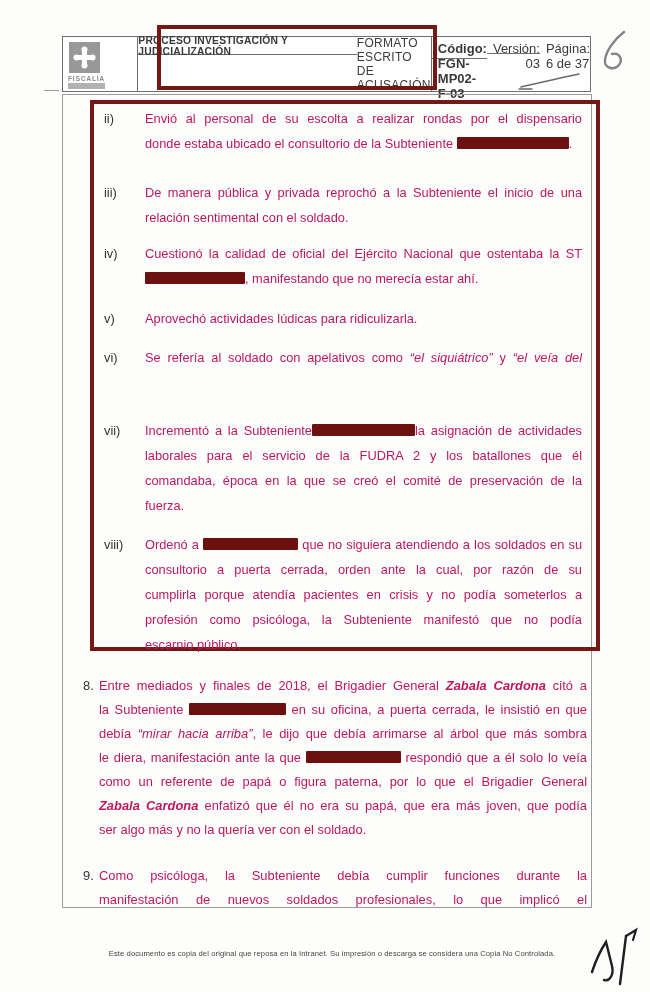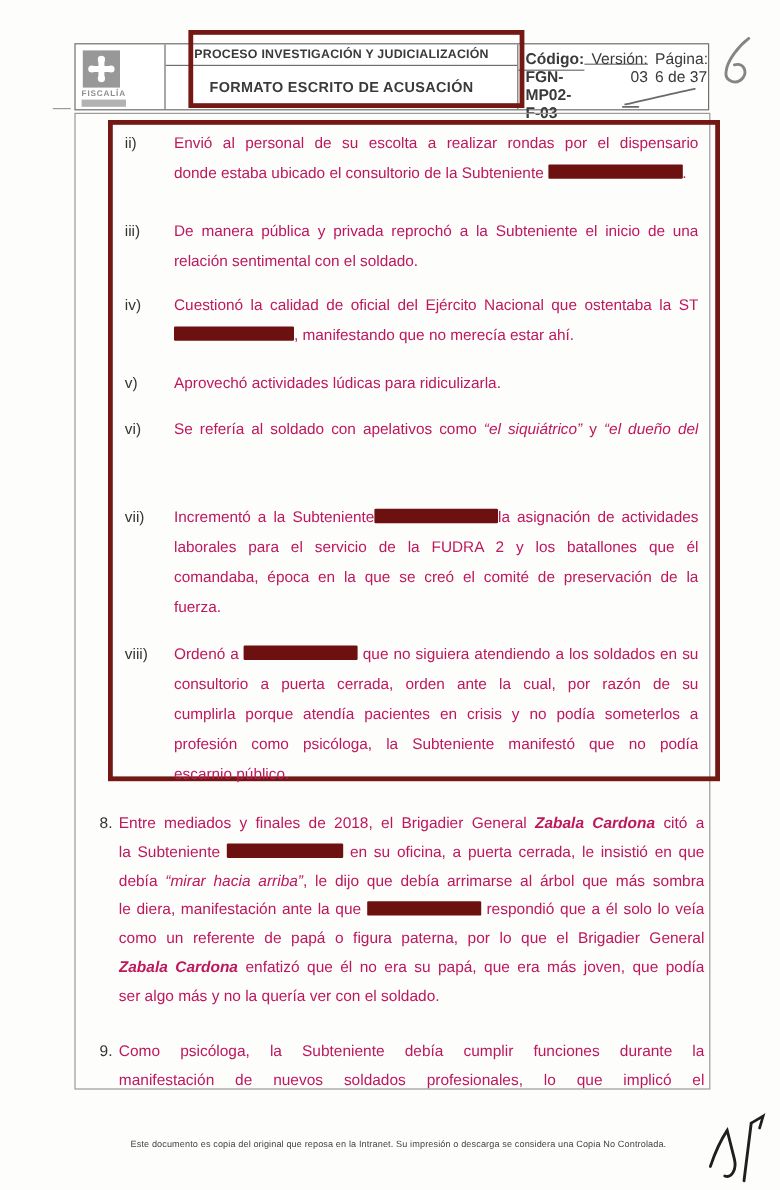--- a/index.html
+++ b/index.html
@@ -8,25 +8,25 @@
     font-family:"Liberation Sans",sans-serif;color:#333;overflow:hidden;
     margin:0 auto;
   }
   
   .hdr{position:absolute;left:62px;top:36px;width:529px;height:56px;
        border:1px solid #6f6f6f;display:flex;box-sizing:border-box;background:#fff;}
   .hc-logo{width:84px;border-right:1px solid #6f6f6f;box-sizing:border-box;padding:5px 0 0 5px;}
   .logo-sq{width:31px;height:31px;background:var(--logo-gray,#989898);margin-left:1px;display:flex;align-items:center;justify-content:center;}
   .logo-word{font-size:6.8px;font-weight:bold;letter-spacing:.7px;color:#8d8d8d;margin-top:2px;}
   .logo-bar{width:37px;height:6px;background:#b2b2b2;margin-top:1px;}
-  .hc-title{width:330px;border-right:1px solid #6f6f6f;box-sizing:border-box;display:flex;flex-direction:column;}
+  .hc-title{width:330px;border-right:1px solid #6f6f6f;box-sizing:border-box;display:flex;flex-direction:row;}
   .ht-row1{height:17px;border-bottom:1px solid #6f6f6f;display:flex;align-items:center;justify-content:center;
            font-size:10.3px;font-weight:bold;color:#3a3a3a;letter-spacing:.2px;}
   .ht-row2{flex:1;display:flex;align-items:center;justify-content:center;
-           font-size:12px;font-weight:bold;color:#3a3a3a;letter-spacing:.3px;}
+           font-size:12px;font-weight:normal;color:#3a3a3a;letter-spacing:.3px;}
   .hc-code{flex:1;display:flex;flex-direction:row;font-size:13px;color:#3a3a3a;}
   .hcr{box-sizing:border-box;padding:4px 0 0 6px;}
   .hcr1{height:22px;border-bottom:1px solid #6f6f6f;font-weight:bold;}
   .hcr2{height:17px;border-bottom:1px solid #6f6f6f;text-align:right;}
   .hcr3{flex:1;}
   .tick{position:absolute;left:44px;top:90px;width:15px;height:1px;background:#9a9a9a;}
   
   .frame{position:absolute;left:62px;top:94px;width:530px;height:814px;
          border:1px solid #9a9a9a;box-sizing:border-box;}
   
@@ -129,21 +129,21 @@
     </div>
     <div class="item" style="top:306px">
       <span class="marker">v)</span>
       <div class="itext">
           <div class="tline"><span>Aprovechó actividades lúdicas para ridiculizarla.</span></div>
         </div>
     </div>
     <div class="item" style="top:345px">
       <span class="marker">vi)</span>
       <div class="itext">
-          <div class="tline just"><span>Se refería al soldado con apelativos como </span><span class="it">“el siquiátrico”</span><span> y </span><span class="it">“el dueño del</span></div>
+          <div class="tline just"><span>Se refería al soldado con apelativos como </span><span class="it">“el siquiátrico”</span><span> y </span><span class="it">“el veía del</span></div>
         </div>
     </div>
     <div class="item" style="top:418px">
       <span class="marker">vii)</span>
       <div class="itext">
           <div class="tline just"><span>Incrementó a la Subteniente</span><span class="redact" style="width: 103px;"></span><span>la asignación de actividades</span></div>
           <div class="tline just"><span>laborales para el servicio de la FUDRA 2 y los batallones que él</span></div>
           <div class="tline just"><span>comandaba, época en la que se creó el comité de preservación de la</span></div>
           <div class="tline"><span>fuerza.</span></div>
         </div>

